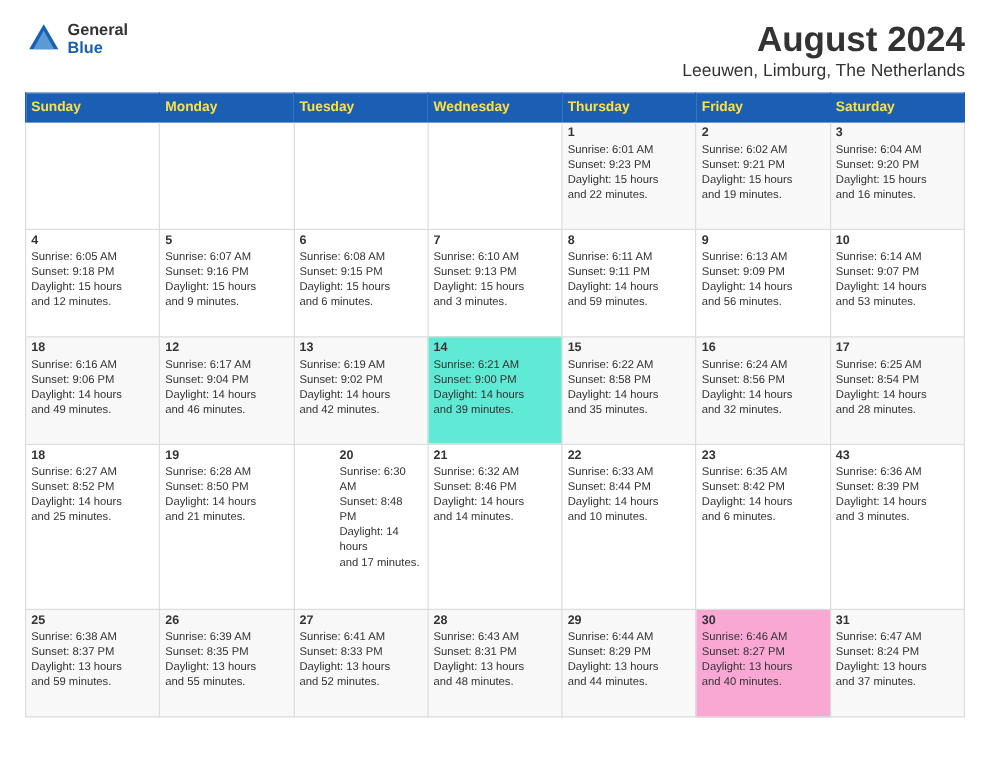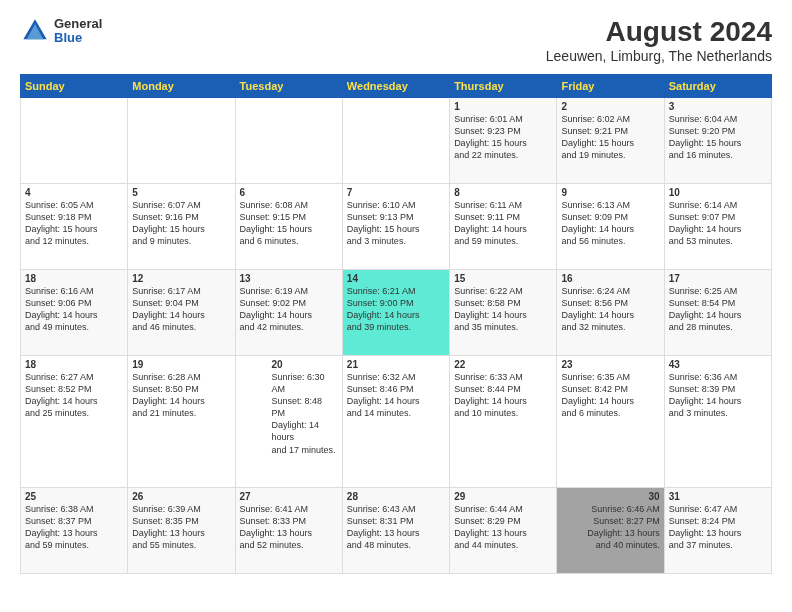--- a/index.html
+++ b/index.html
@@ -338,21 +338,21 @@
 Daylight: 13 hours
 and 48 minutes.</div>
           </td>
           <td style="background: rgb(248, 248, 248);">
             <span class="day-num">29</span>
             <div class="day-info" style="white-space: pre-line;">Sunrise: 6:44 AM
 Sunset: 8:29 PM
 Daylight: 13 hours
 and 44 minutes.</div>
           </td>
-          <td style="background: #a3a3a3; text-align: right;">
+          <td style="background: #f9a8d4;">
             <span class="day-num">30</span>
             <div class="day-info" style="white-space: pre-line;">Sunrise: 6:46 AM
 Sunset: 8:27 PM
 Daylight: 13 hours
 and 40 minutes.</div>
           </td>
           <td style="background: rgb(248, 248, 248);">
             <span class="day-num">31</span>
             <div class="day-info" style="white-space: pre-line;">Sunrise: 6:47 AM
 Sunset: 8:24 PM

